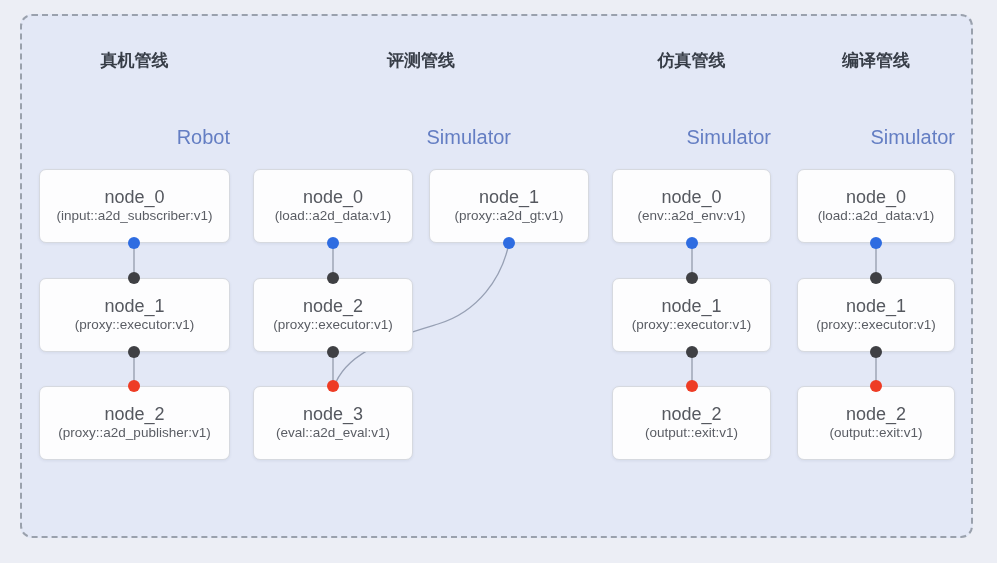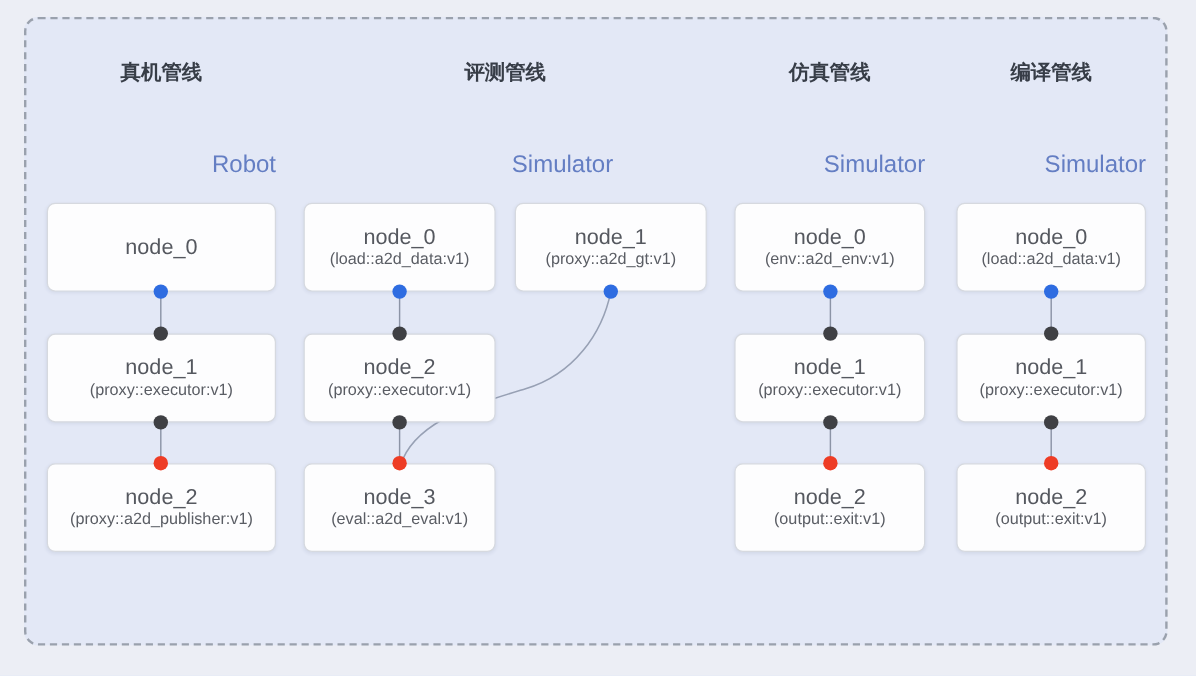--- a/index.html
+++ b/index.html
@@ -79,20 +79,21 @@
   </svg>
 
   <div class="nodes-layer">
 
     <div>
       <div class="pipe-title-zh t-robot">真机管线</div>
       <div class="pipe-title-en t-robot">Robot</div>
 
       <div class="node c-robot r1">
         <div class="n-label">node_0</div>
+        <div class="n-plugin">(input::a2d_subscriber:v1)</div>
       </div>
       <div class="node c-robot r2">
         <div class="n-label">node_1</div>
         <div class="n-plugin">(proxy::executor:v1)</div>
       </div>
       <div class="node c-robot r3">
         <div class="n-label">node_2</div>
         <div class="n-plugin">(proxy::a2d_publisher:v1)</div>
       </div>
     </div>

